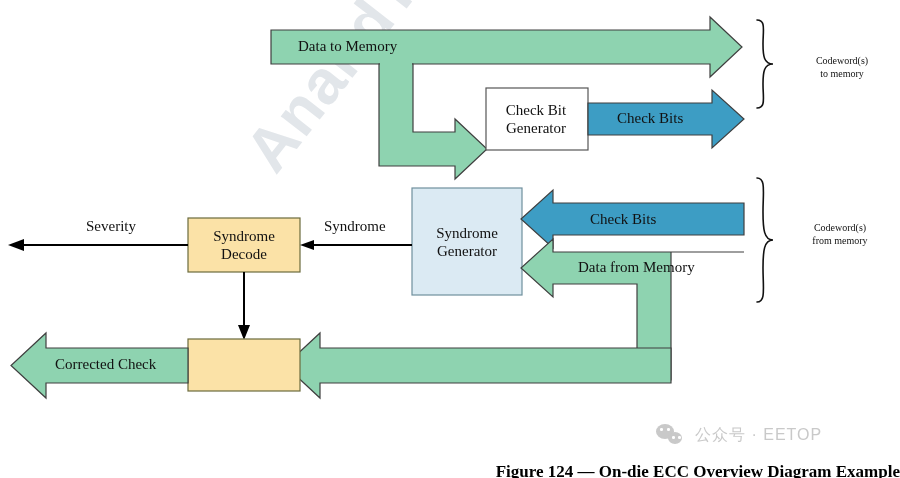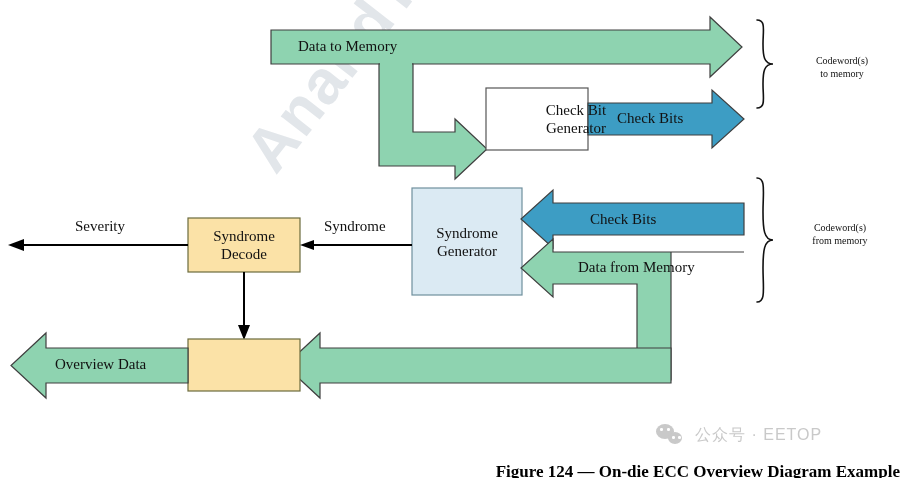--- a/index.html
+++ b/index.html
@@ -156,21 +156,21 @@
                C 766,178 763,192 763,212
                C 763,229 764,240 773,240
                C 764,240 763,251 763,268
                C 763,288 766,302 757,302" fill="none" stroke="#111111" stroke-width="1.6" stroke-linecap="round"></path>
     </g>
 
   </svg>
 
   <div class="lbl" style="left:298px;top:38px;">Data to Memory</div>
 
-  <div class="boxlbl" style="left:486px;top:88px;width:100px;height:62px;padding-left:40px;">
+  <div class="boxlbl" style="left:486px;top:88px;width:100px;height:62px;">
     <div>
       <div>Check Bit</div>
       <div>Generator</div>
     </div>
   </div>
 
   <div class="lbl" style="left:617px;top:110px;">Check Bits</div>
 
   <div class="brace-lbl" style="left:784px;top:55px;width:116px;">
     <div>Codeword(s)</div>
@@ -195,24 +195,24 @@
 
   <div class="boxlbl" style="left:188px;top:218px;width:112px;height:54px;">
     <div>
       <div>Syndrome</div>
       <div>Decode</div>
     </div>
   </div>
 
   <div class="lbl" style="left:324px;top:218px;">Syndrome</div>
 
-  <div class="lbl" style="left:75px;top:218px;">Severity</div>
-
-
-  <div class="lbl" style="left:55px;top:356px;">Overview Data</div>
+  <div class="lbl" style="left:86px;top:218px;">Severity</div>
+
+
+  <div class="lbl" style="left:55px;top:356px;">Corrected Check</div>
 
   <div id="caption">Figure 124 — On-die ECC Overview Diagram Example</div>
 
   <div id="wm-eetop">
     <span class="wechat">
       <span class="b1"></span>
       <span class="b2"></span>
       <i style="left:4px;top:4px;"></i>
       <i style="left:11px;top:4px;"></i>
       <i style="left:16px;top:12px;"></i>

